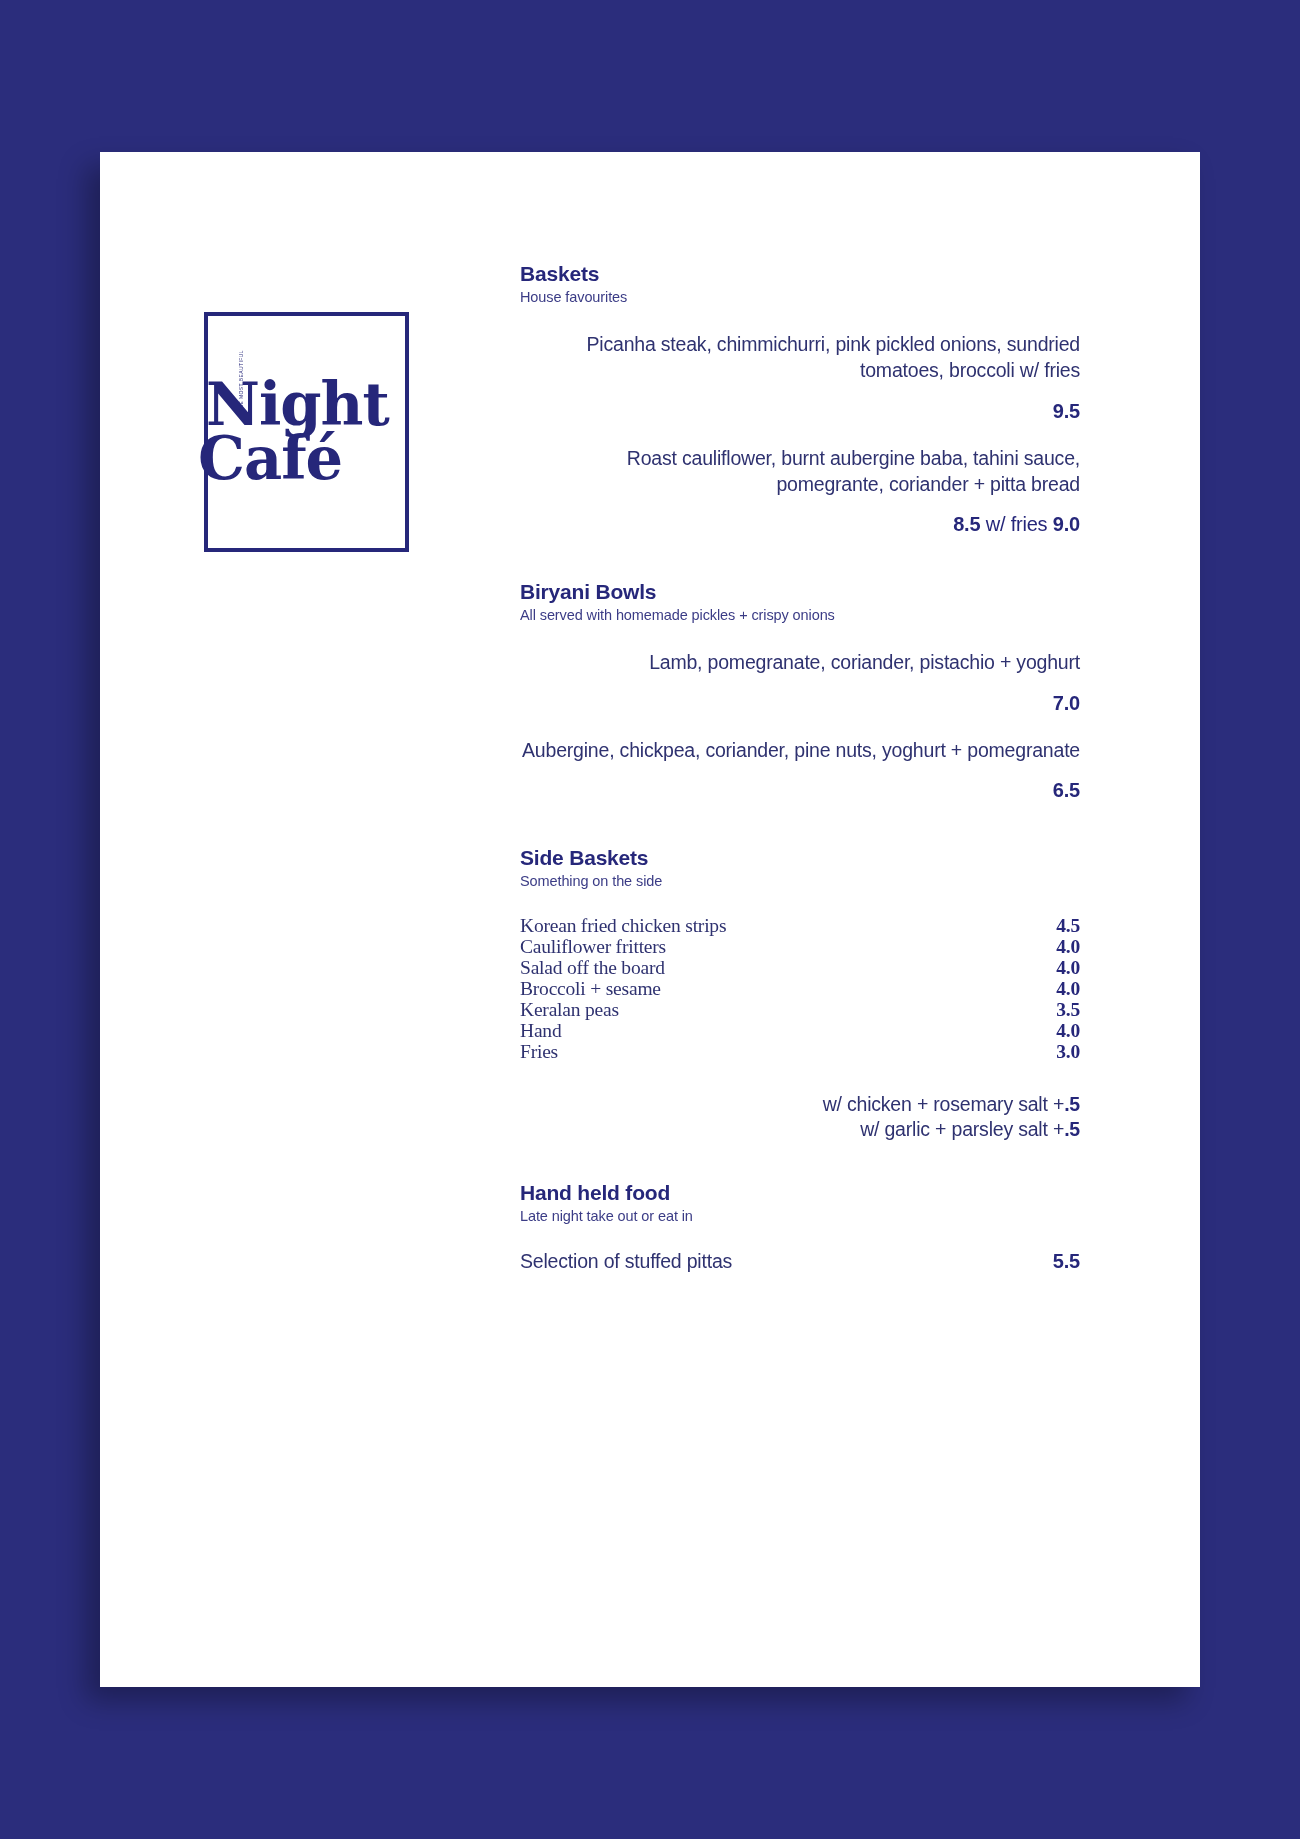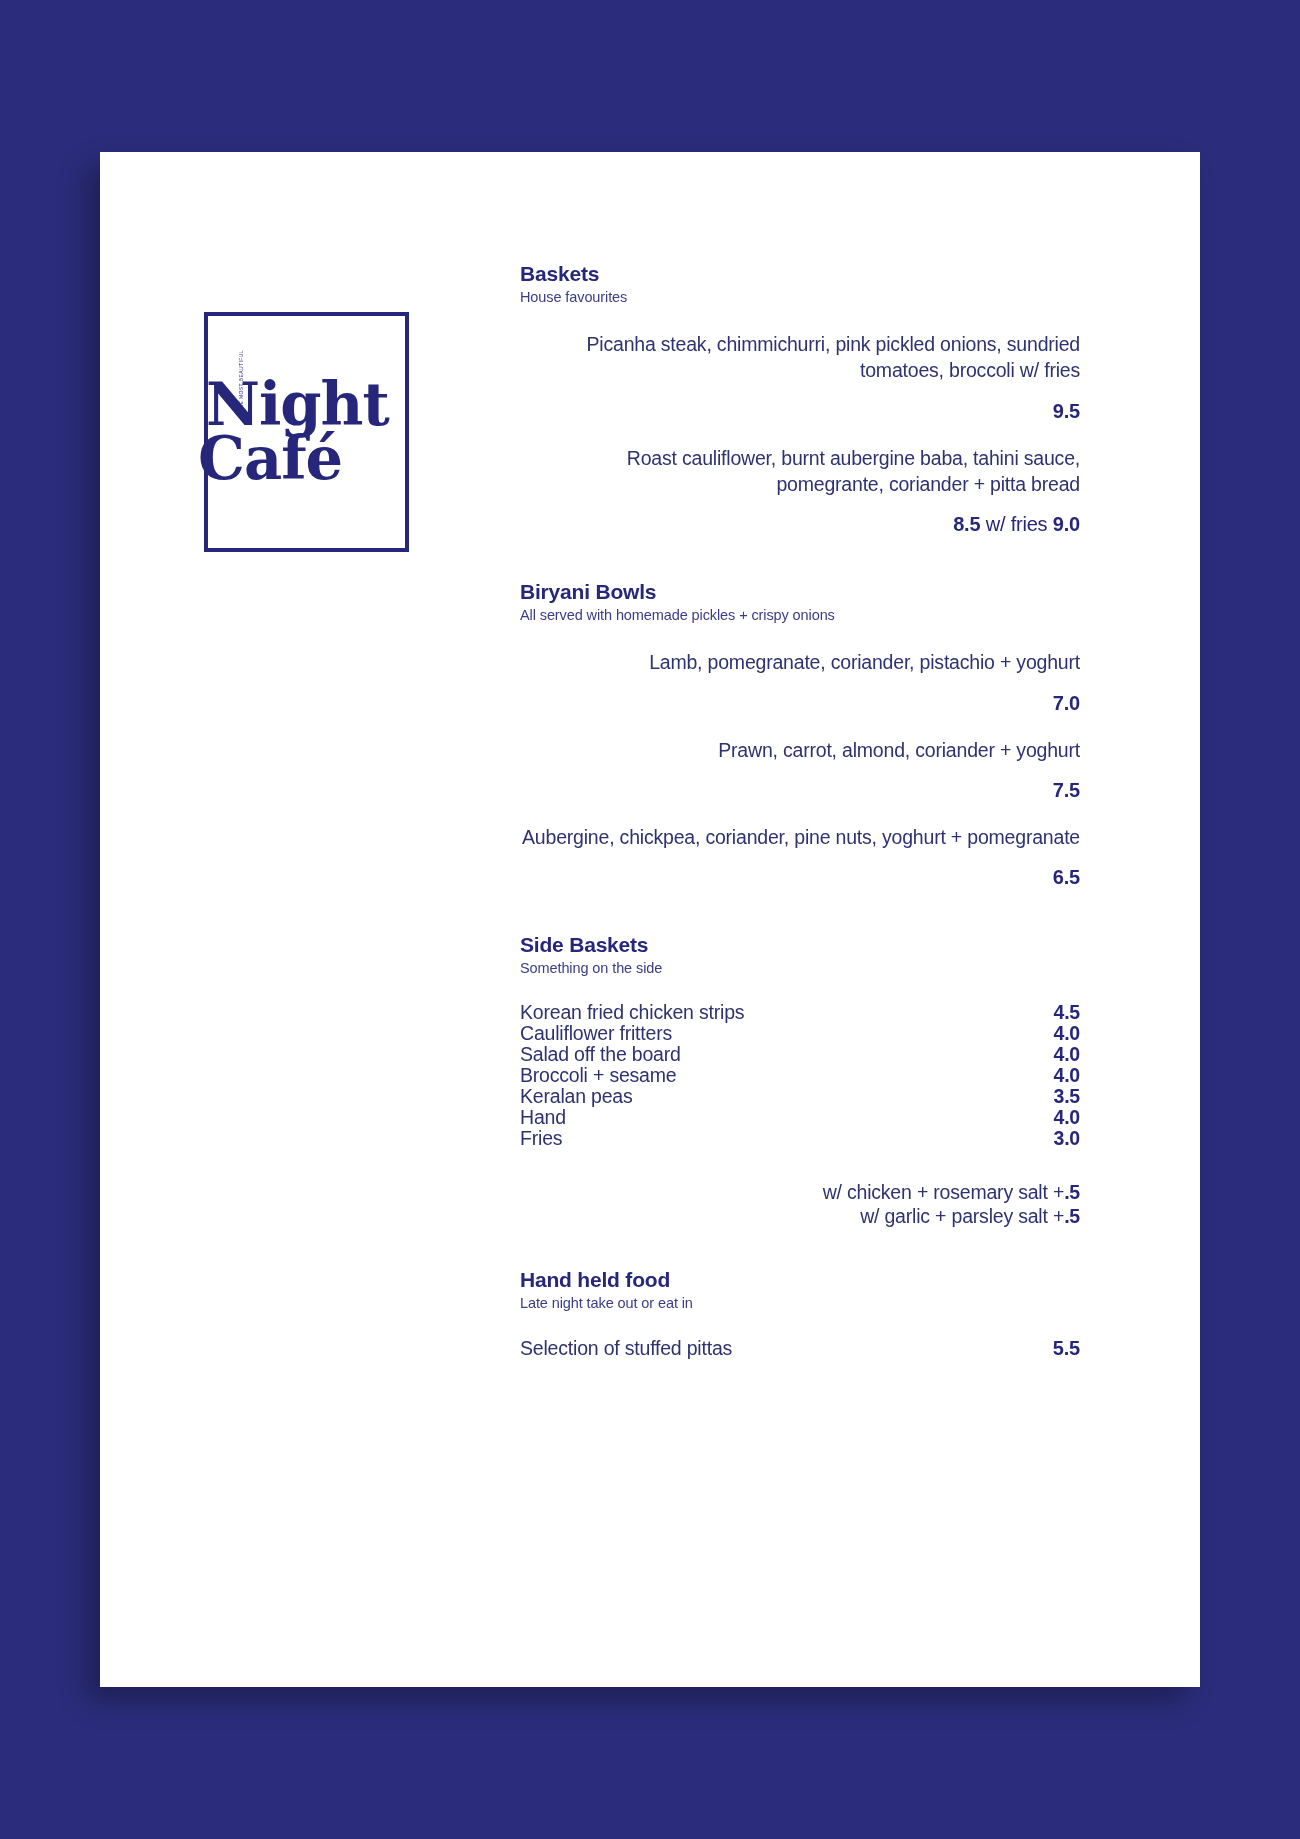--- a/index.html
+++ b/index.html
@@ -118,20 +118,21 @@
     letter-spacing: -0.2px;
   }
   .item-price b {
     font-weight: bold;
   }
   .price-mid {
     font-weight: normal;
   }
   .sides-list {
     margin-top: 8px;
+    font-family: Liberation Serif, serif;
   }
   .side-row {
     display: flex;
     justify-content: space-between;
     align-items: baseline;
     font-size: 19.5px;
     color: #2f3270;
     line-height: 1.08;
     letter-spacing: -0.2px;
   }
@@ -202,24 +203,20 @@
 
       <div class="section">
         <div class="section-title">Biryani Bowls</div>
         <div class="section-sub">All served with homemade pickles + crispy onions</div>
 
         <div class="item">
           <p class="item-desc nojustify">Lamb, pomegranate, coriander, pistachio + yoghurt</p>
           <div class="item-price"><b>7.0</b></div>
         </div>
 
-        <div class="item">
-          <p class="item-desc nojustify">Prawn, carrot, almond, coriander + yoghurt</p>
-          <div class="item-price"><b>7.5</b></div>
-        </div>
 
         <div class="item">
           <p class="item-desc nojustify">Aubergine, chickpea, coriander, pine nuts,  yoghurt + pomegranate</p>
           <div class="item-price"><b>6.5</b></div>
         </div>
       </div>
 
       <div class="gap-md"></div>
 
       <div class="section">

